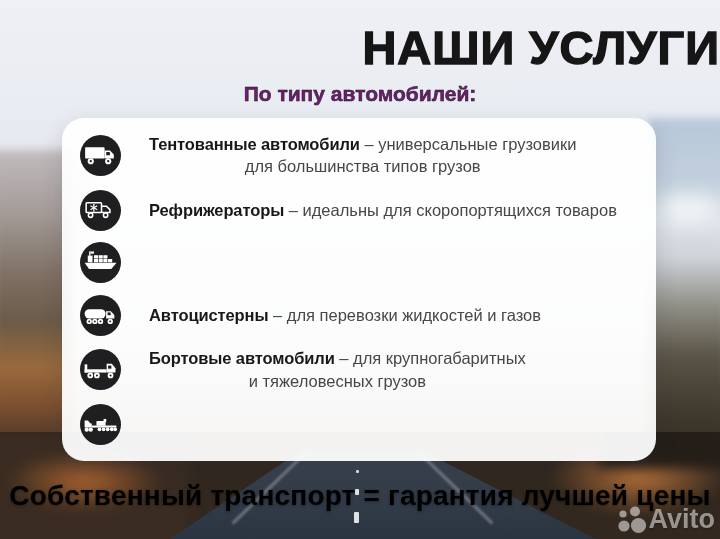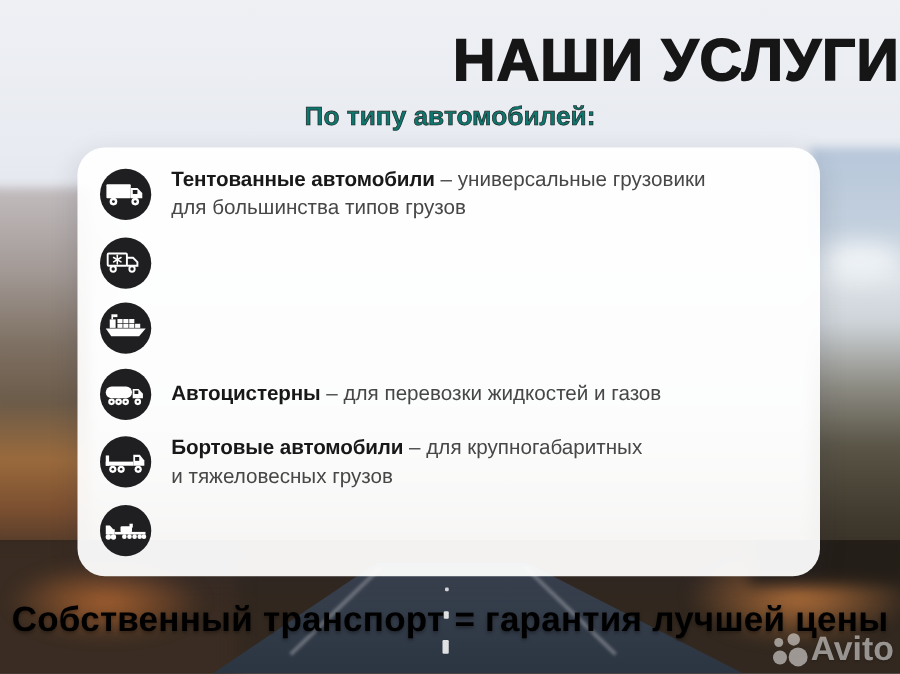--- a/index.html
+++ b/index.html
@@ -31,27 +31,27 @@
   .edge-line.r{left:419px;top:22px;transform:rotate(-46deg);}
   .dash{position:absolute;background:rgba(255,255,255,.85);filter:blur(.6px);border-radius:1px;}
   .dash.d1{left:356px;top:38px;width:2.5px;height:3px;}
   .dash.d2{left:355px;top:57px;width:3.5px;height:6px;}
   .dash.d3{left:354px;top:80px;width:4.5px;height:11px;}
   
   .title{position:absolute;left:0;top:20px;width:100%;text-align:right;
     font-size:47px;font-weight:900;color:#161616;letter-spacing:1px;
     -webkit-text-stroke:1.4px #161616;}
   .subtitle{position:absolute;left:0;top:82px;width:100%;text-align:center;
-    font-size:21px;font-weight:800;color:#0f766e;-webkit-text-stroke:.5px #191919;}
+    font-size:21px;font-weight:800;color:#701a75;-webkit-text-stroke:.5px #191919;}
   
   .card{position:absolute;left:62px;top:118px;width:594px;height:343px;box-sizing:border-box;
     background:rgba(255,255,255,.94);border-radius:22px;
     box-shadow:0 8px 22px rgba(40,40,60,.16);
     padding:15px 16px 16px 18px;display:flex;flex-direction:column;justify-content:space-between;}
-  .row{display:flex;align-items:center;gap:16px;}
+  .row{display:flex;align-items:center;gap:28px;text-align:center;}
   .ico{width:41px;height:41px;border-radius:50%;background:#1f1f21;flex:0 0 41px;
     display:flex;align-items:center;justify-content:center;}
   .ico svg{display:block;}
   .txt{font-size:16.5px;line-height:1.36;color:#474747;white-space:pre-line;}
   .txt b{color:#181818;font-weight:800;letter-spacing:-.1px;}
   
   .footer{position:absolute;left:0;top:480px;width:100%;text-align:center;
     font-size:28px;font-weight:800;color:#000000;letter-spacing:.2px;
     text-shadow:0 1px 3px rgba(0,0,0,.35);}
   .watermark{position:absolute;right:5px;bottom:4px;display:flex;align-items:center;gap:0;
@@ -113,20 +113,21 @@
           <circle cx="10.3" cy="24.6" r="2.1"></circle>
           <circle cx="25" cy="24.6" r="2.1"></circle>
         </g>
         <g stroke="#fff" stroke-width="1.2" stroke-linecap="round">
           <path d="M13.5 13.9 v6.8"></path>
           <path d="M10.6 15.6 l5.8 3.4"></path>
           <path d="M16.4 15.6 l-5.8 3.4"></path>
         </g>
       </svg>
     </span>
+    <span class="txt"><b>Рефрижераторы</b> <span>– идеальны для скоропортящихся товаров</span></span>
   </div>
 
   <div class="row">
     <span class="ico">
       <svg viewBox="0 0 40 40" width="41" height="41">
         <g fill="#fff">
           <path d="M4.5 20.3 h31.2 l-5.2 6 H8.8 l-4.3 -6 z"></path>
           <rect x="7.6" y="13.2" width="4.6" height="6.6"></rect>
           <rect x="8.9" y="9.2" width="1.3" height="4"></rect>
           <rect x="10.2" y="9.2" width="3.4" height="2.2"></rect>

